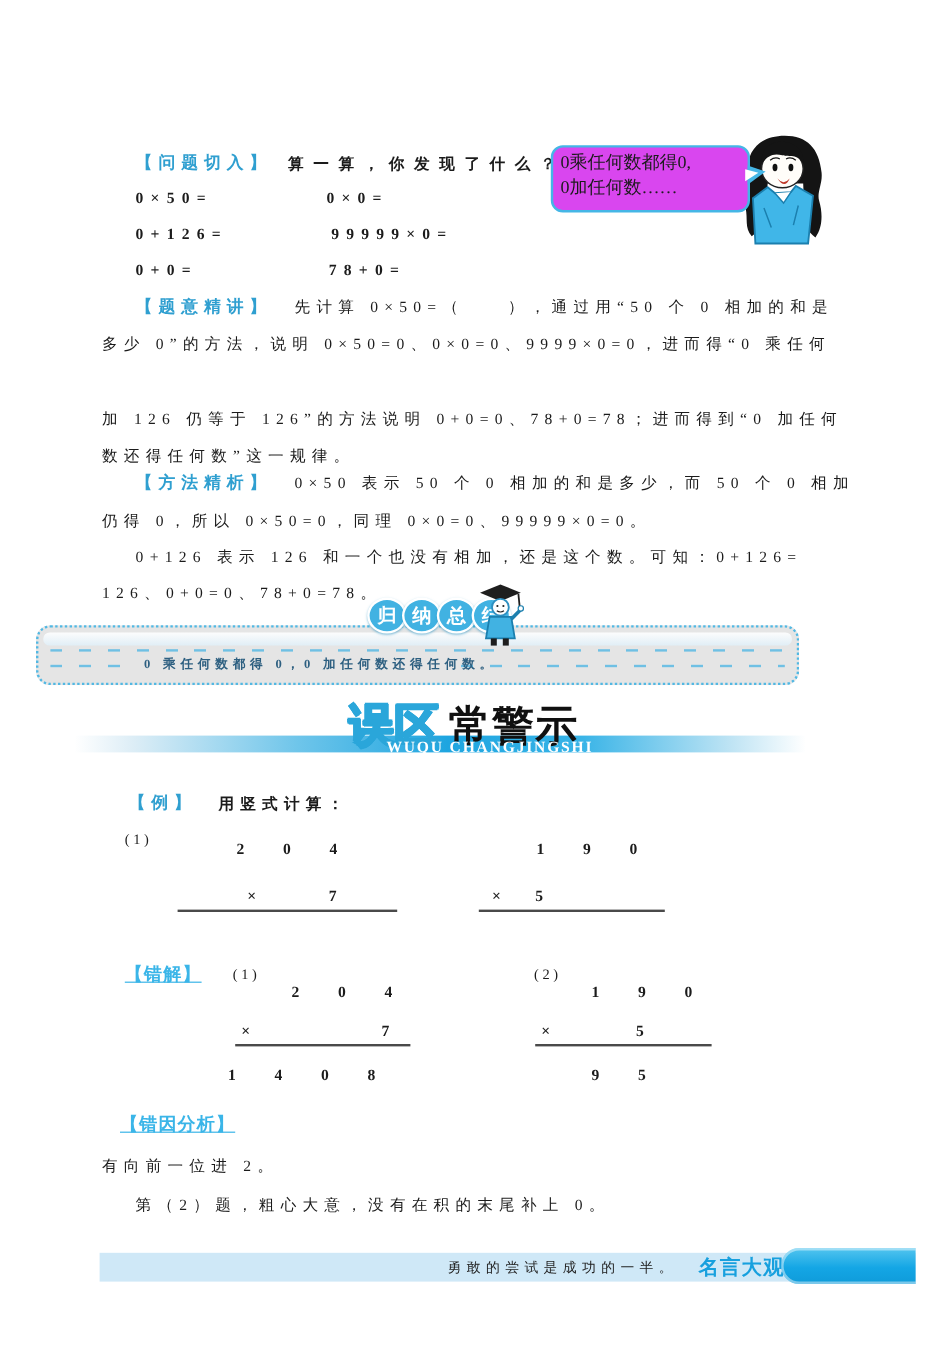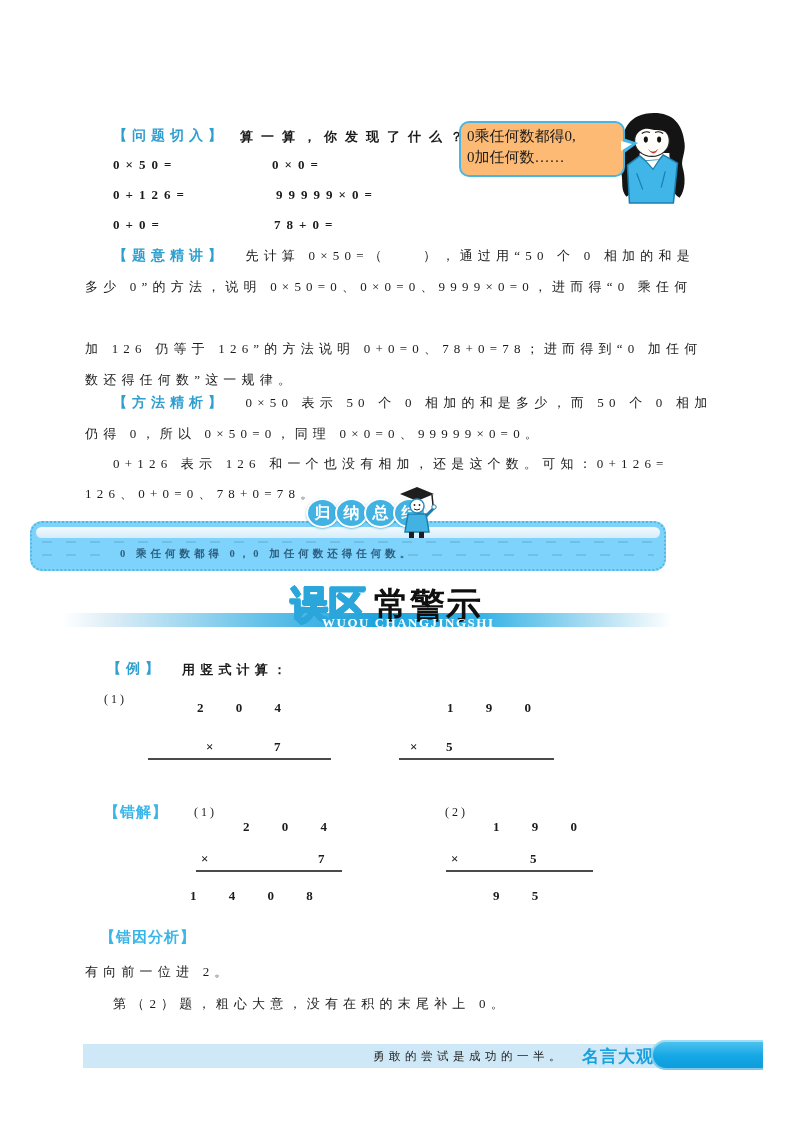--- a/index.html
+++ b/index.html
@@ -3,44 +3,44 @@
 <meta charset="utf-8">
 <style>
   html,body{margin:0;padding:0;background:#fff;}
   .page{position:relative;width:763px;height:1122px;background:#ffffff;overflow:hidden;
         font-family:"Liberation Serif","DejaVu Serif",serif;color:#1b1b1b;}
   .abs{position:absolute;white-space:nowrap;}
 
   
   .sec-label{color:#2f9fd0;font-weight:bold;font-size:14px;letter-spacing:5px;}
   .hand-label{font-family:"Liberation Sans","DejaVu Sans",sans-serif;color:#3ab5e8;
-              font-weight:bold;font-size:15px;letter-spacing:1px;}
+              font-weight:bold;font-size:15px;letter-spacing:1px;text-decoration:underline;}
   .prompt{font-weight:bold;font-size:13px;letter-spacing:8px;}
 
   
   .pline{font-size:13px;letter-spacing:5.2px;}
   .pline .sec-label{margin-right:10px;}
   .eq{font-size:13px;letter-spacing:6px;font-weight:600;}
 
   
   .digits{font-size:13px;font-weight:600;word-spacing:29px;}
   .opn{font-size:13px;font-weight:600;}
   .hline{border-top:2px solid #4a4a4a;height:0;}
   .num-label{font-size:12px;letter-spacing:3px;}
 
   
   .bubble{left:459px;top:121px;width:150px;height:46px;border:2px solid #45b6e6;border-radius:10px;
-          background:#fdba74;padding:3px 6px;font-size:15px;line-height:21px;z-index:2;}
+          background:#d946ef;padding:3px 6px;font-size:15px;line-height:21px;z-index:2;}
   .bubble:before{content:"";position:absolute;right:-15px;top:15px;width:0;height:0;
           border-top:5px solid transparent;border-bottom:11px solid transparent;border-left:15px solid #45b6e6;}
   .bubble:after{content:"";position:absolute;right:-9px;top:18px;width:0;height:0;
           border-top:3px solid transparent;border-bottom:7px solid transparent;border-left:11px solid #fff;}
 
   
-  .banner-box{left:30px;top:521px;width:632px;height:46px;background:#7dd3fc;
+  .banner-box{left:30px;top:521px;width:632px;height:46px;background:#e5e5e5;
               border:2px dotted #52b8e3;border-radius:12px;}
   .banner-stripe{position:absolute;left:4px;right:4px;top:4px;height:11px;border-radius:8px;
               background:linear-gradient(180deg,#ffffff,#e0eff8);opacity:.9;}
   .dashes{position:absolute;height:2px;
               background:repeating-linear-gradient(90deg,#6fc0e4 0 10px,transparent 10px 24px);}
   .banner-text{position:absolute;left:88px;top:24px;font-size:10.5px;letter-spacing:4px;
               font-weight:bold;color:#2d5f80;}
   .blob-row{left:310px;top:498px;display:flex;z-index:3;}
   .blob{width:29px;height:26px;border-radius:50%;background:#41b2e2;border:2px solid #fff;
         box-shadow:0 1px 2px rgba(31,140,190,.55);color:#fff;font-size:16px;font-weight:bold;

